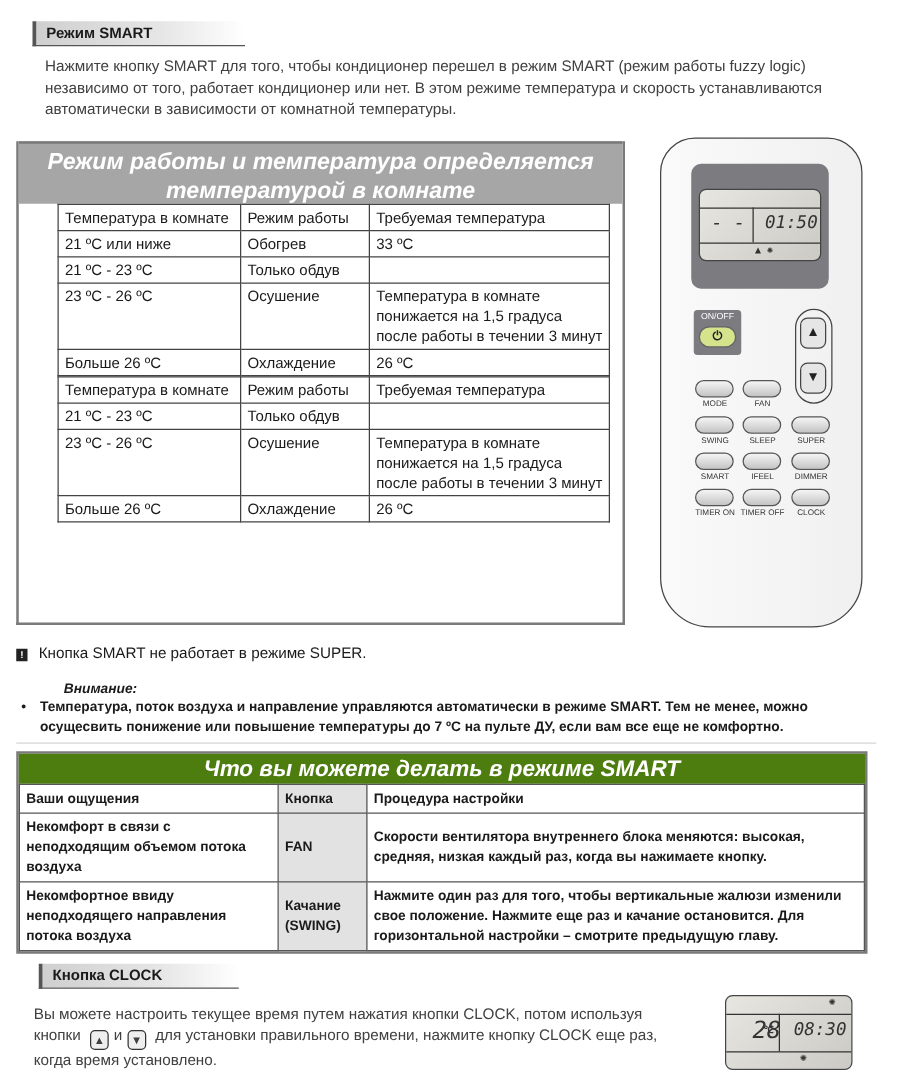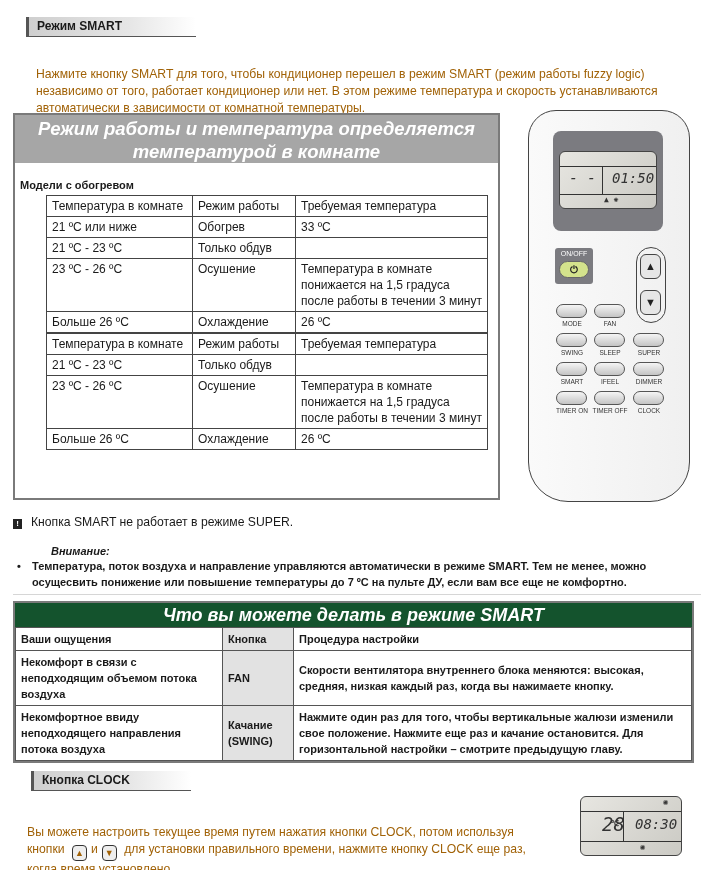--- a/index.html
+++ b/index.html
@@ -8,21 +8,21 @@
 
   .section-head {
     position: absolute; height: 20px; padding: 2px 0 0 8px;
     font-size: 12px; font-weight: bold; color: #1a1a1a;
     background: linear-gradient(to right, #cfcfcf 0%, #e6e6e6 60%, #ffffff 100%);
     border-left: 3px solid #555; border-bottom: 1px solid #555;
   }
   #sec1 { left: 26px; top: 17px; width: 170px; }
   #sec2 { left: 31px; top: 771px; width: 160px; }
 
-  .para { position: absolute; font-size: 12.2px; line-height: 17px; color: #a16207; margin-top: 21px; }
+  .para { position: absolute; font-size: 12.2px; line-height: 17px; color: #404040; }
   #intro { left: 36px; top: 45px; width: 660px; }
 
   
   #mode-box { position: absolute; left: 13px; top: 113px; width: 487px; height: 387px; border: 2px solid #7a7a7a; border-top: none; }
   #mode-box .banner {
     background: #a6a6a6; color: #fff; font-style: italic; font-weight: bold;
     font-size: 18.5px; text-align: center; line-height: 23px; padding: 2px 0 3px; height: 50px;
     border-top: 2px solid #7a7a7a;
   }
   .subhead { font-size: 11px; font-weight: bold; margin: 16px 0 4px 5px; }
@@ -53,21 +53,21 @@
   #note { position: absolute; left: 13px; top: 515px; font-size: 12.2px; }
   #note-icon { display: inline-block; width: 9px; height: 10px; background: #222; color: #fff; font-size: 8px; line-height: 10px; text-align: center; font-weight: bold; margin-right: 9px; vertical-align: 0px; }
   #attn-title { position: absolute; left: 51px; top: 545px; font-size: 11px; font-style: italic; font-weight: bold; }
   #attn-text { position: absolute; left: 22px; top: 558px; width: 680px; font-size: 11px; font-weight: bold; line-height: 16px; }
   #attn-text .bullet { position: absolute; left: -5px; }
   #attn-text .body { display: block; padding-left: 10px; }
   #hr1 { position: absolute; left: 13px; top: 594px; width: 688px; height: 1px; background: #d6d6d6; }
 
   
   #smart-box { position: absolute; left: 13px; top: 601px; width: 681px; border: 2px solid #7a7a7a; }
-  #smart-box .banner { background: #14532d; color: #fff; font-style: italic; font-weight: bold; font-size: 18px; text-align: center; height: 24px; line-height: 24px; }
+  #smart-box .banner { background: #4d7c0f; color: #fff; font-style: italic; font-weight: bold; font-size: 18px; text-align: center; height: 24px; line-height: 24px; }
   table.smart { border-collapse: collapse; width: 100%; font-size: 11px; font-weight: bold; border-radius: 23px; }
   table.smart td { border: 1px solid #555; padding: 3px 5px; vertical-align: middle; line-height: 16px; }
   table.smart td.k { background: #e2e2e2; }
   table.smart tr.h td { height: 23px; font-weight: bold; }
   table.smart tr.r1 td { height: 40px; }
   table.smart tr.r2 td { height: 52px; }
 
   #clock-para { left: 27px; top: 803px; width: 500px; font-size: 12.2px; line-height: 17px; }
   .inline-btn { display: inline-block; width: 15px; height: 16px; border: 1.3px solid #333; border-radius: 4px; text-align: center; font-size: 9px; line-height: 14px; font-weight: bold; margin: 0 4px; vertical-align: -3px; background: #eee; }
 
@@ -77,21 +77,20 @@
 <body>
 
 <div id="sec1" class="section-head">Режим SMART</div>
 <div id="intro" class="para">Нажмите кнопку SMART для того, чтобы кондиционер перешел в режим SMART (режим работы fuzzy logic) независимо от того, работает кондиционер или нет. В этом режиме температура и скорость устанавливаются автоматически в зависимости от комнатной температуры.</div>
 
 <div id="mode-box">
   <div class="banner">
     <div>Режим работы и температура определяется</div>
     <div>температурой в комнате</div>
   </div>
-  <div class="subhead">Модели с обогревом</div>
   <table class="temps">
     <tbody>
         <tr>
       <td class="c1">Температура в комнате</td>
       <td class="c2">Режим работы</td>
       <td class="c3">Требуемая температура</td>
     </tr>
     <tr>
       <td>21 ºC или ниже</td>
       <td>Обогрев</td>

